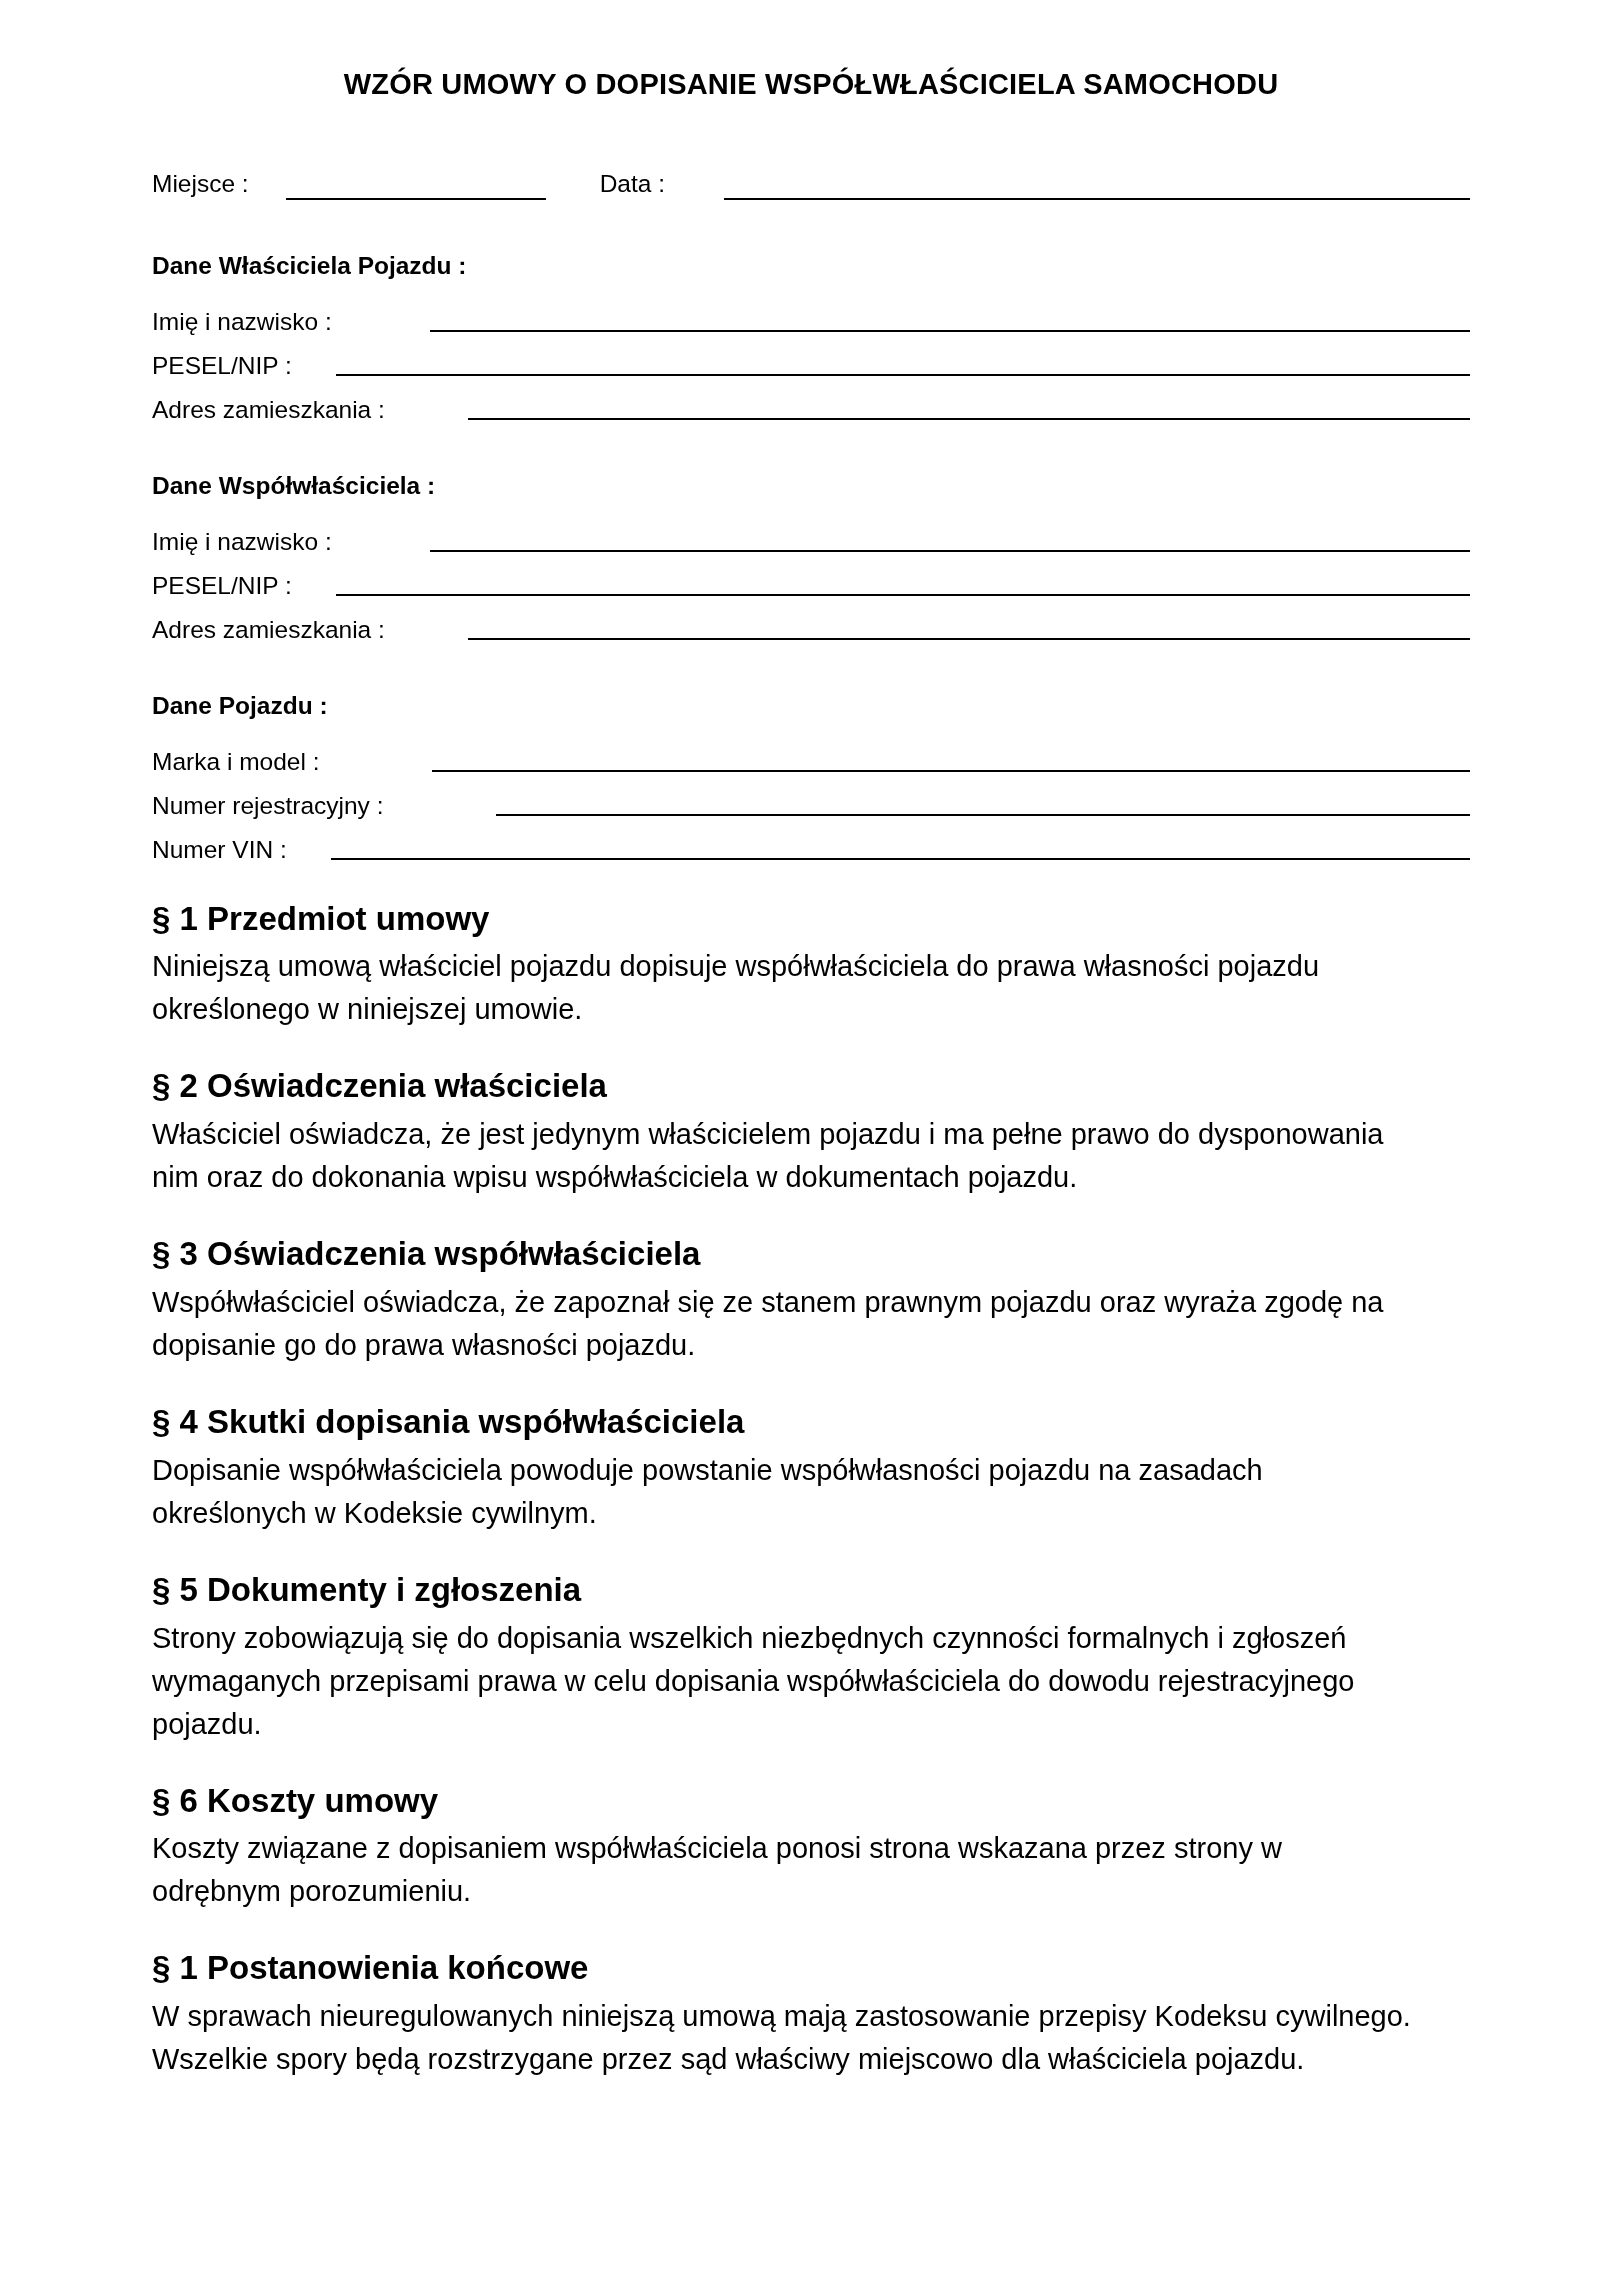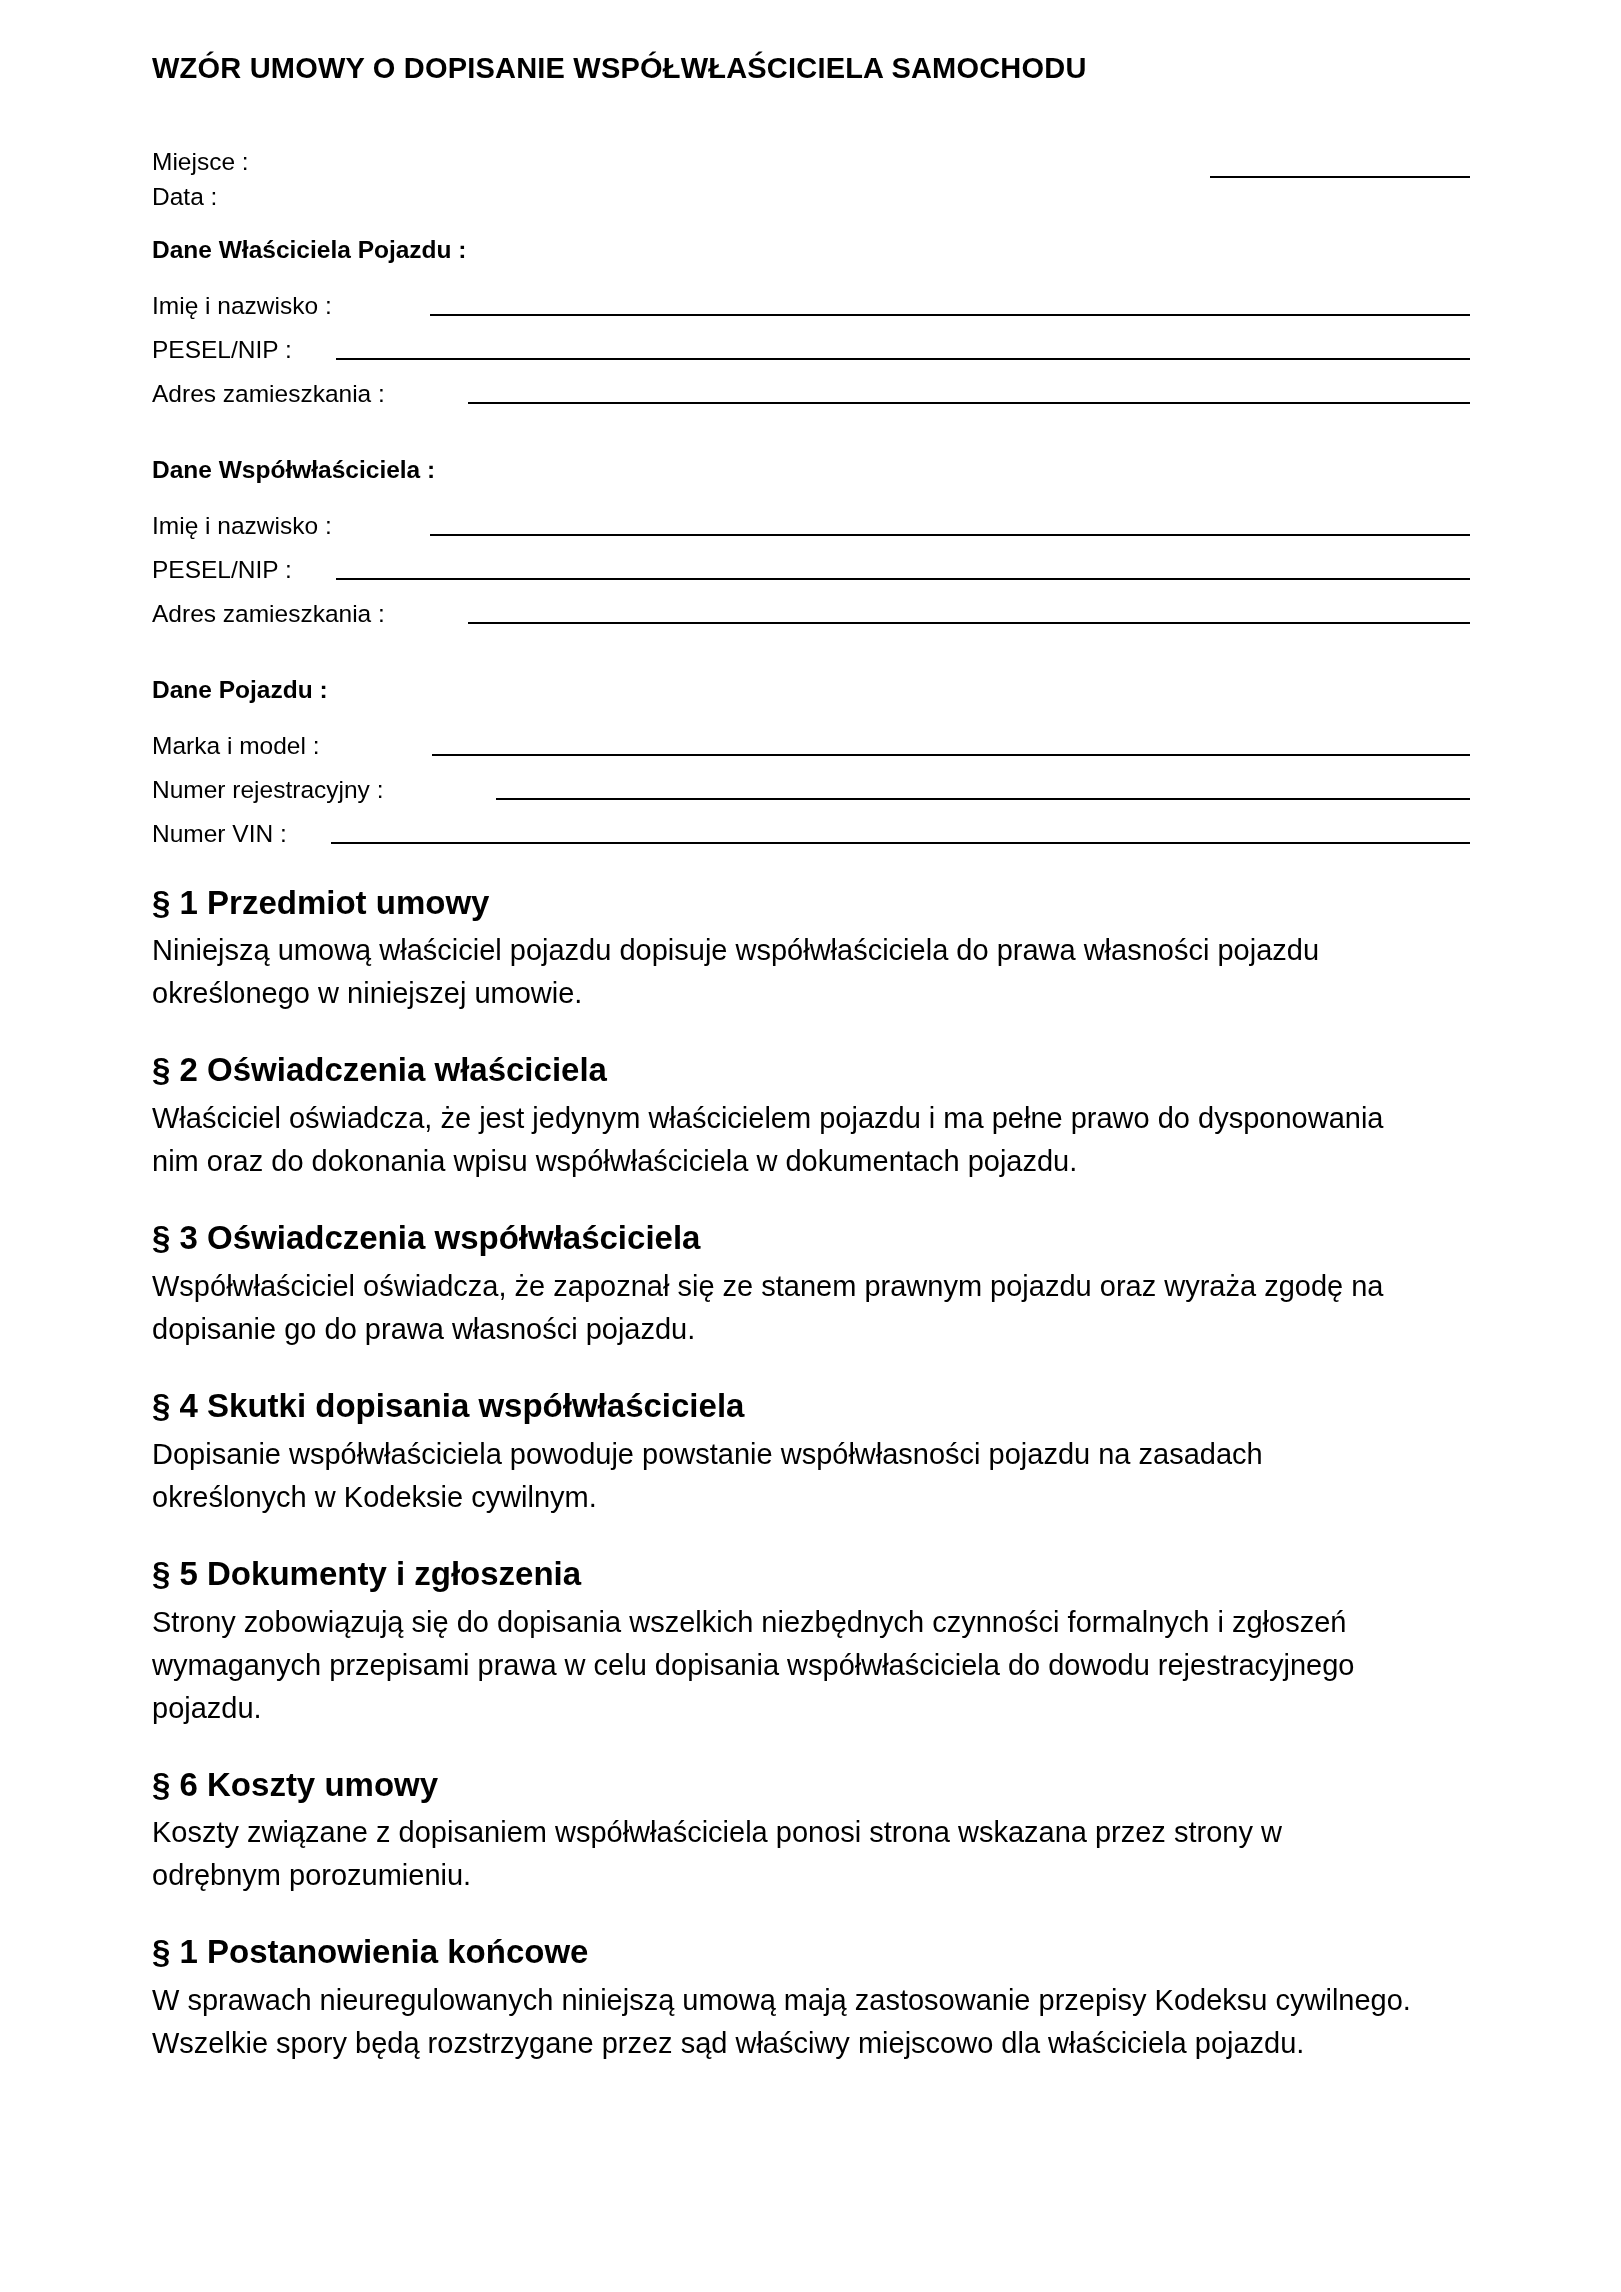--- a/index.html
+++ b/index.html
@@ -25,35 +25,35 @@
   }
   .content {
     position: absolute;
     left: 152px;
     top: 0;
     width: 1318px;
   }
 
   
   .doc-title {
-    margin: 0;
+    margin: 16px;
     padding-top: 50px;
+    text-align: center;
     font-size: 29px;
     font-weight: bold;
     letter-spacing: 0.2px;
     line-height: 1.25;
   }
 
   
   .meta-row {
     display: flex;
-    align-items: flex-start;
+    align-items: center;
     margin-top: 61px;
     height: 41px;
-    flex-direction: column;
   }
   .meta-label {
     font-size: 24.5px;
     line-height: 29px;
     white-space: nowrap;
   }
   .rule {
     border-bottom: 2.9px solid #000000;
     height: 0;
     align-self: flex-end;

